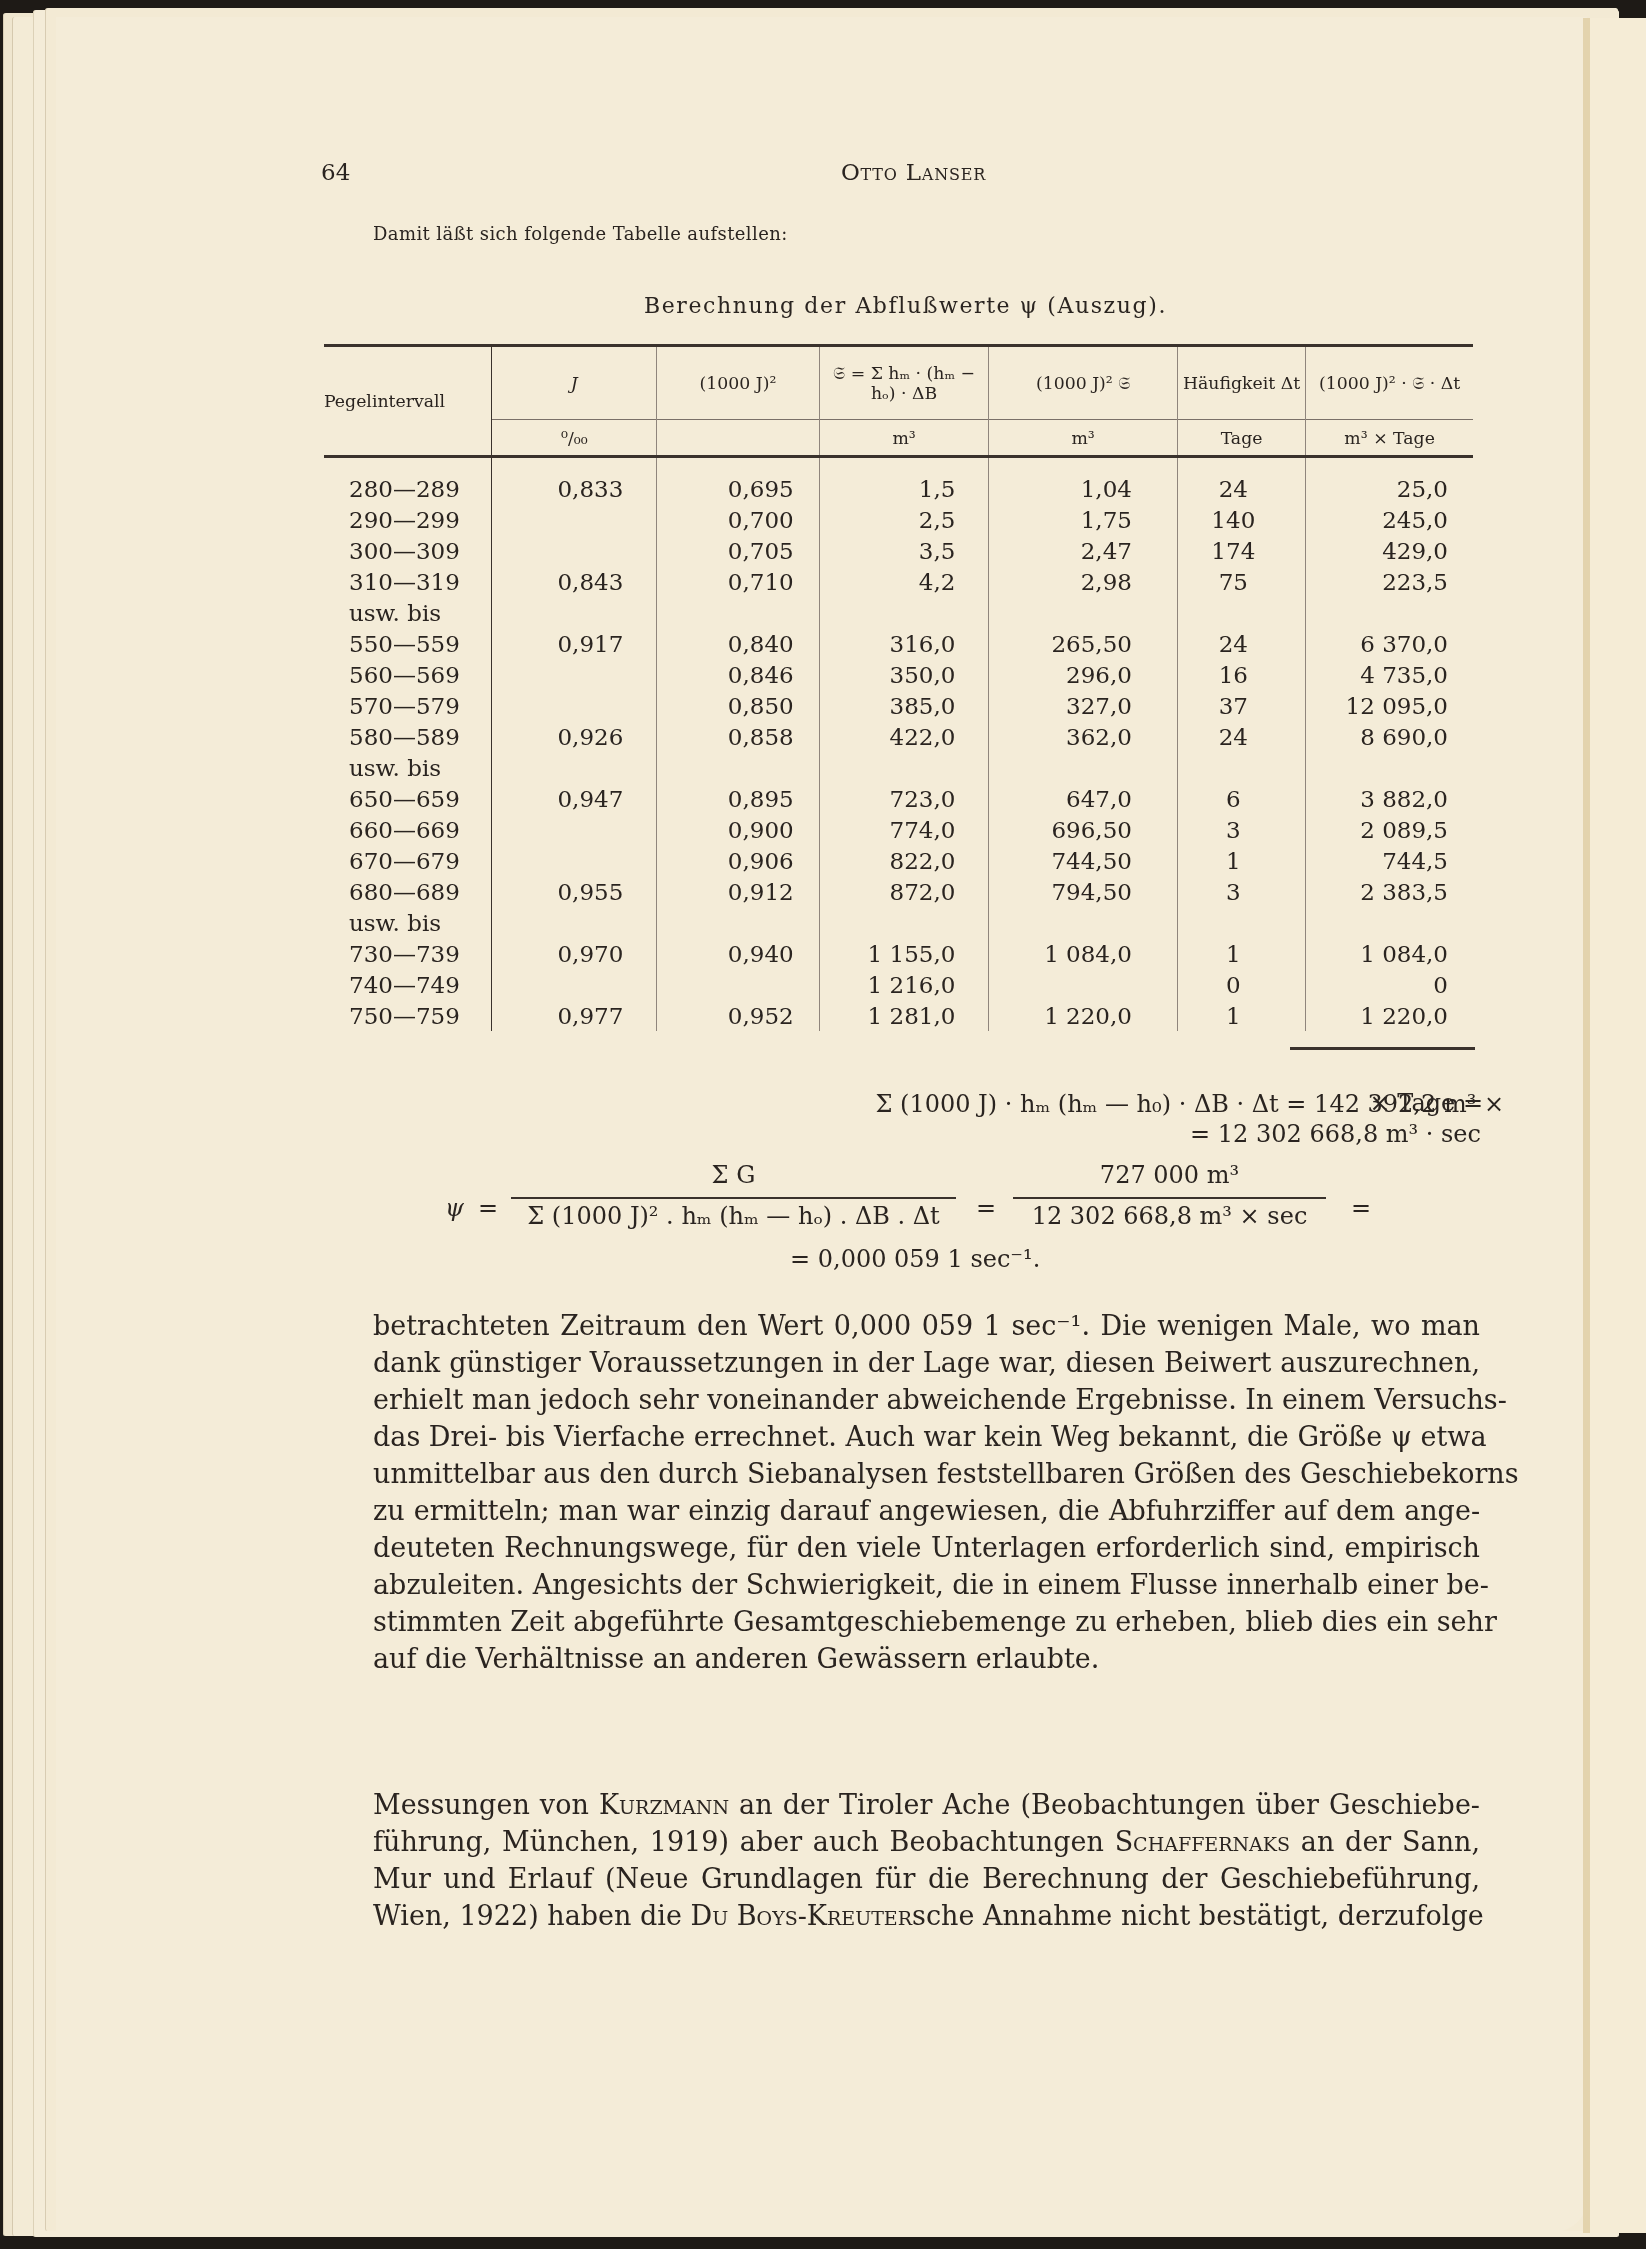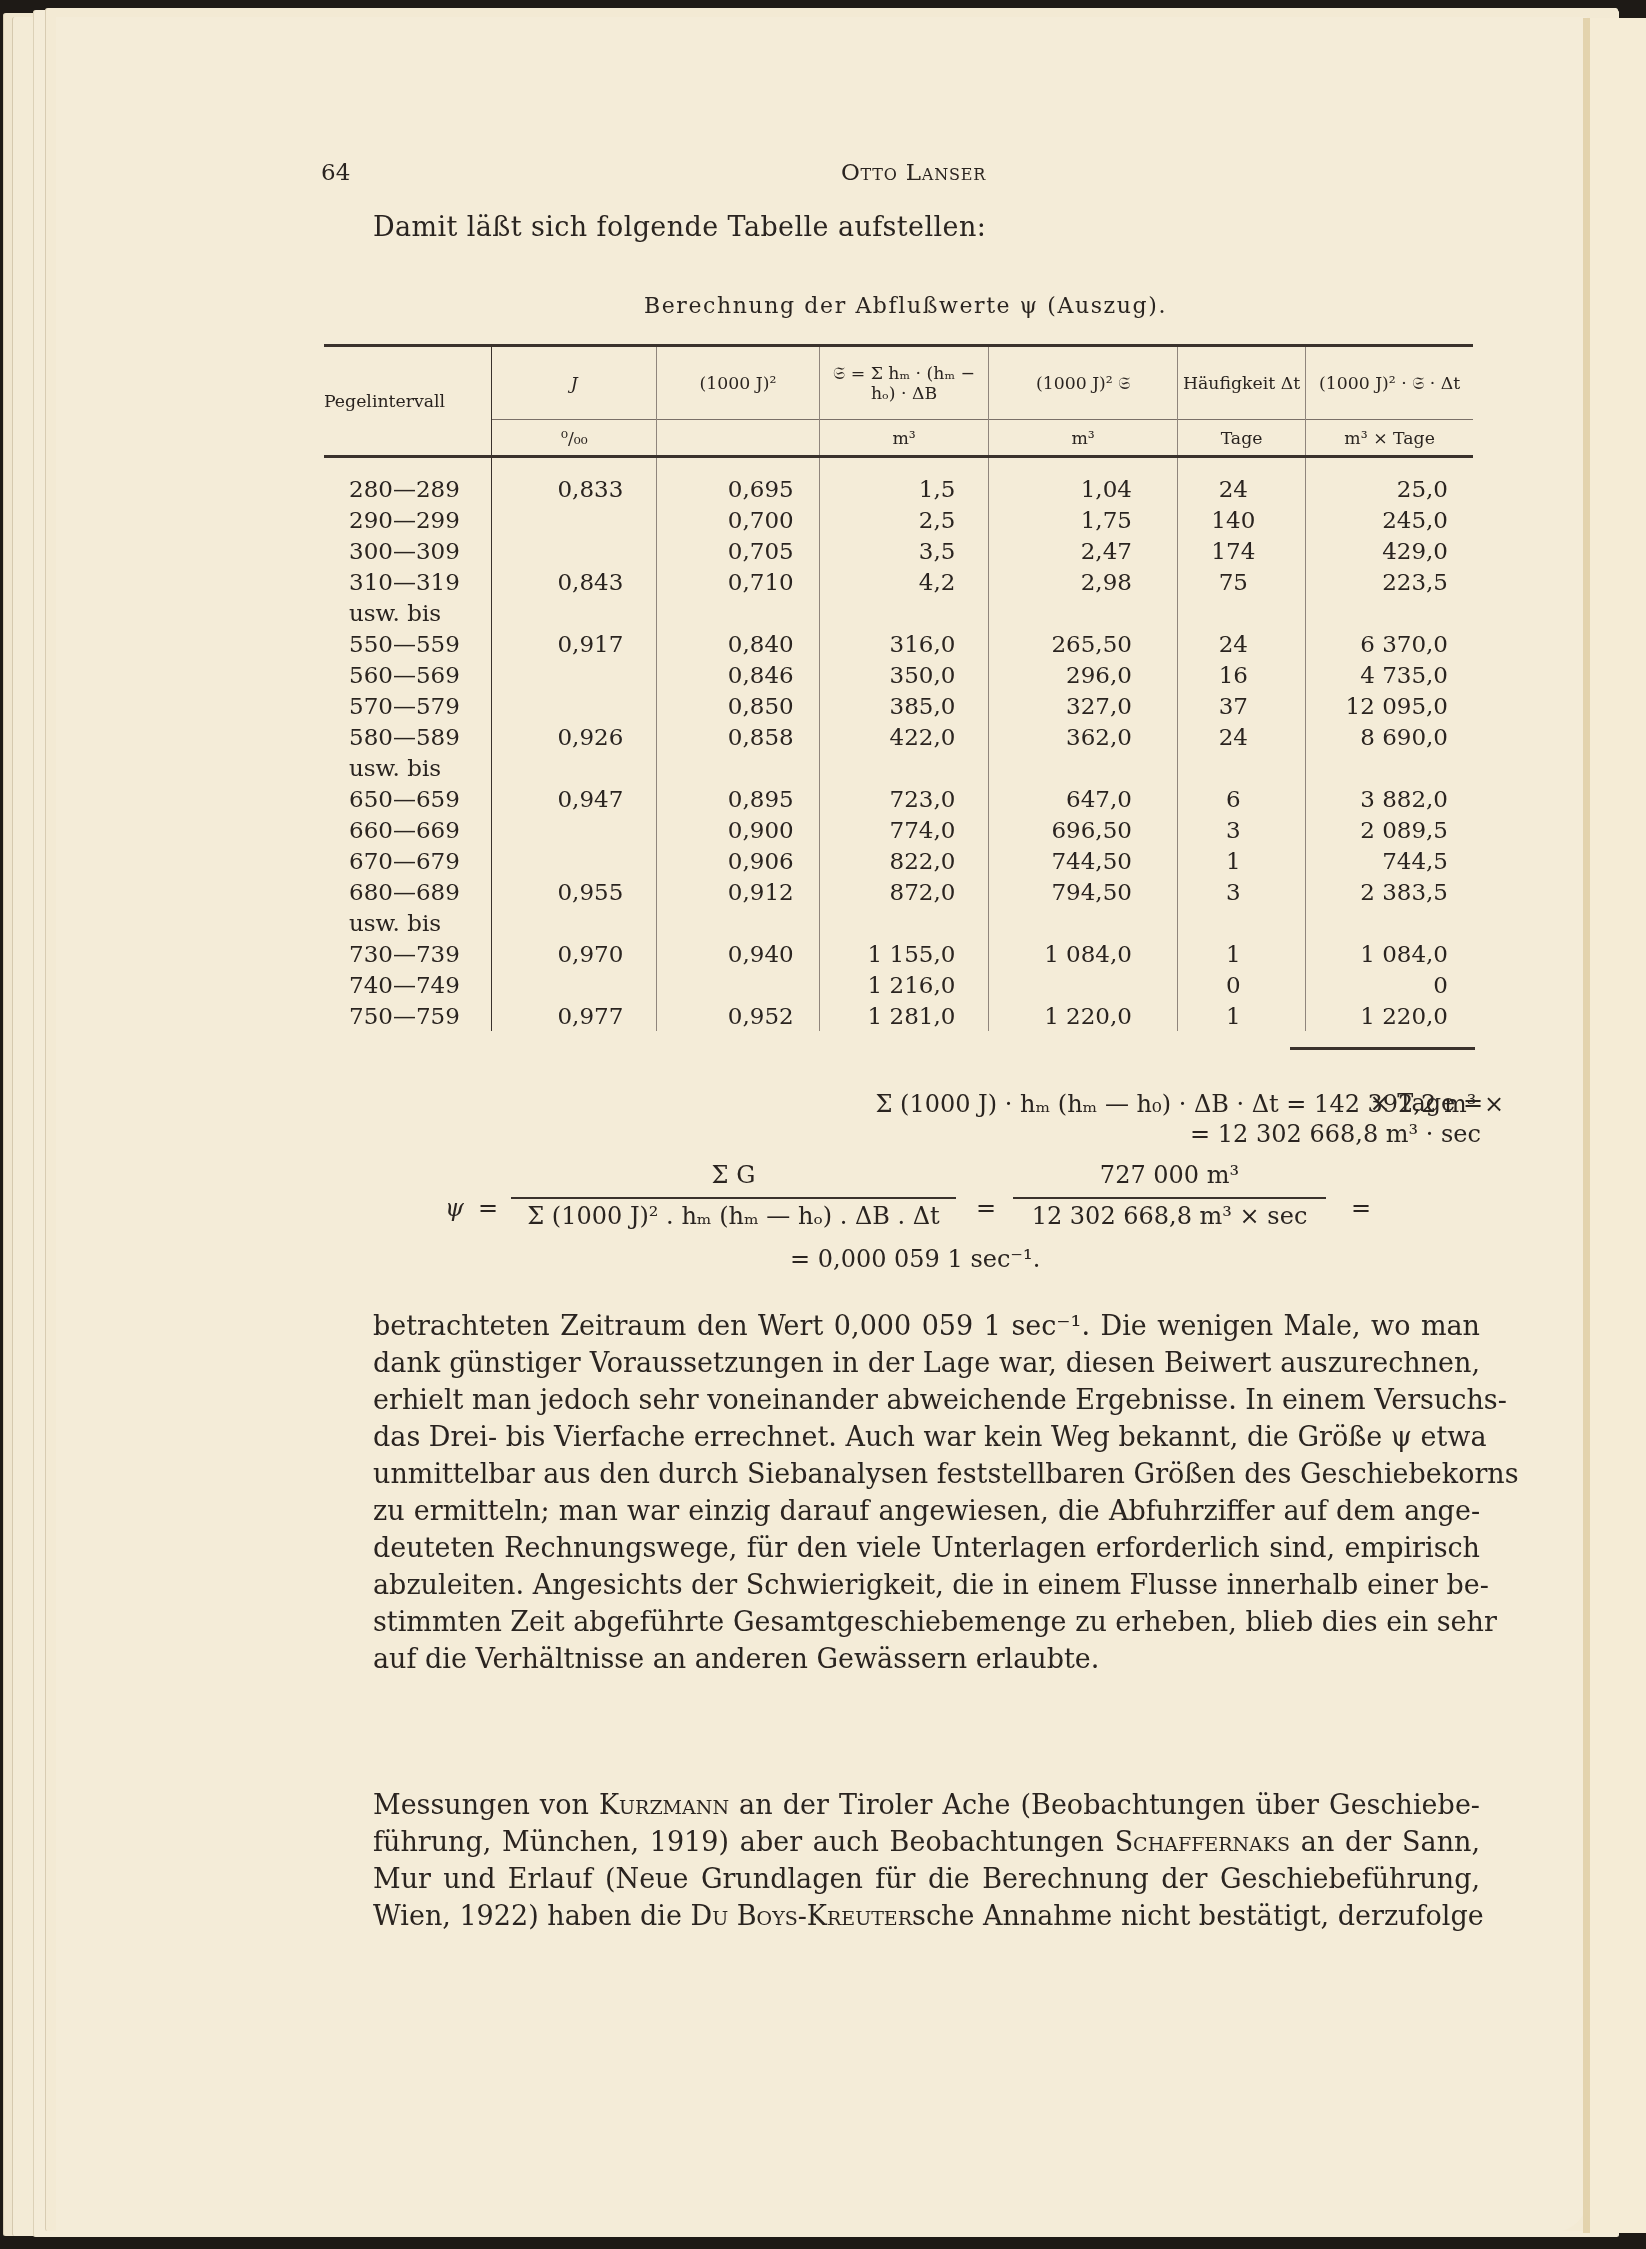--- a/index.html
+++ b/index.html
@@ -20,21 +20,21 @@
     background: #f4ecd8;
     border-bottom-right-radius: 33px;
   }
   .gutter { position: absolute; left: 1583px; top: 18px; width: 6.6px; height: 2215px; background: #e3d3ad; }
   .rightpage { position: absolute; left: 1590px; top: 18px; width: 57px; height: 2215px; background: #f5ecd6; }
 
   .running-head { position: absolute; top: 159px; left: 321px; width: 1185px; height: 33px; font-size: 23px; }
   .page-number { position: absolute; left: 0; top: 0; }
   .author { position: absolute; left: 0; right: 0; text-align: center; font-variant: small-caps; letter-spacing: 0.8px; }
 
-  .intro { position: absolute; left: 373px; top: 211px; font-size: 27px; letter-spacing: 0.4px; }
+  .intro { position: absolute; left: 373px; top: 223px; font-size: 18px; letter-spacing: 0.4px; }
   .caption { position: absolute; left: 313px; width: 1185px; top: 293px; text-align: center; font-size: 22px; letter-spacing: 1.6px; }
 
   table.data {
     position: absolute; left: 324px; top: 344px; width: 1149px;
     border-collapse: collapse; font-size: 23px;
   }
   table.data th { font-weight: normal; font-size: 17.3px; padding: 0; vertical-align: middle; text-align: center; }
   table.data .hdr1 th { height: 72px; border-top: 3.3px solid #3a322c; }
   table.data .hdr2 th { height: 35px; border-top: 1.6px solid #7a7068; border-bottom: 3.3px solid #3a322c; }
   table.data td { padding: 0; height: 31px; text-align: right; }

